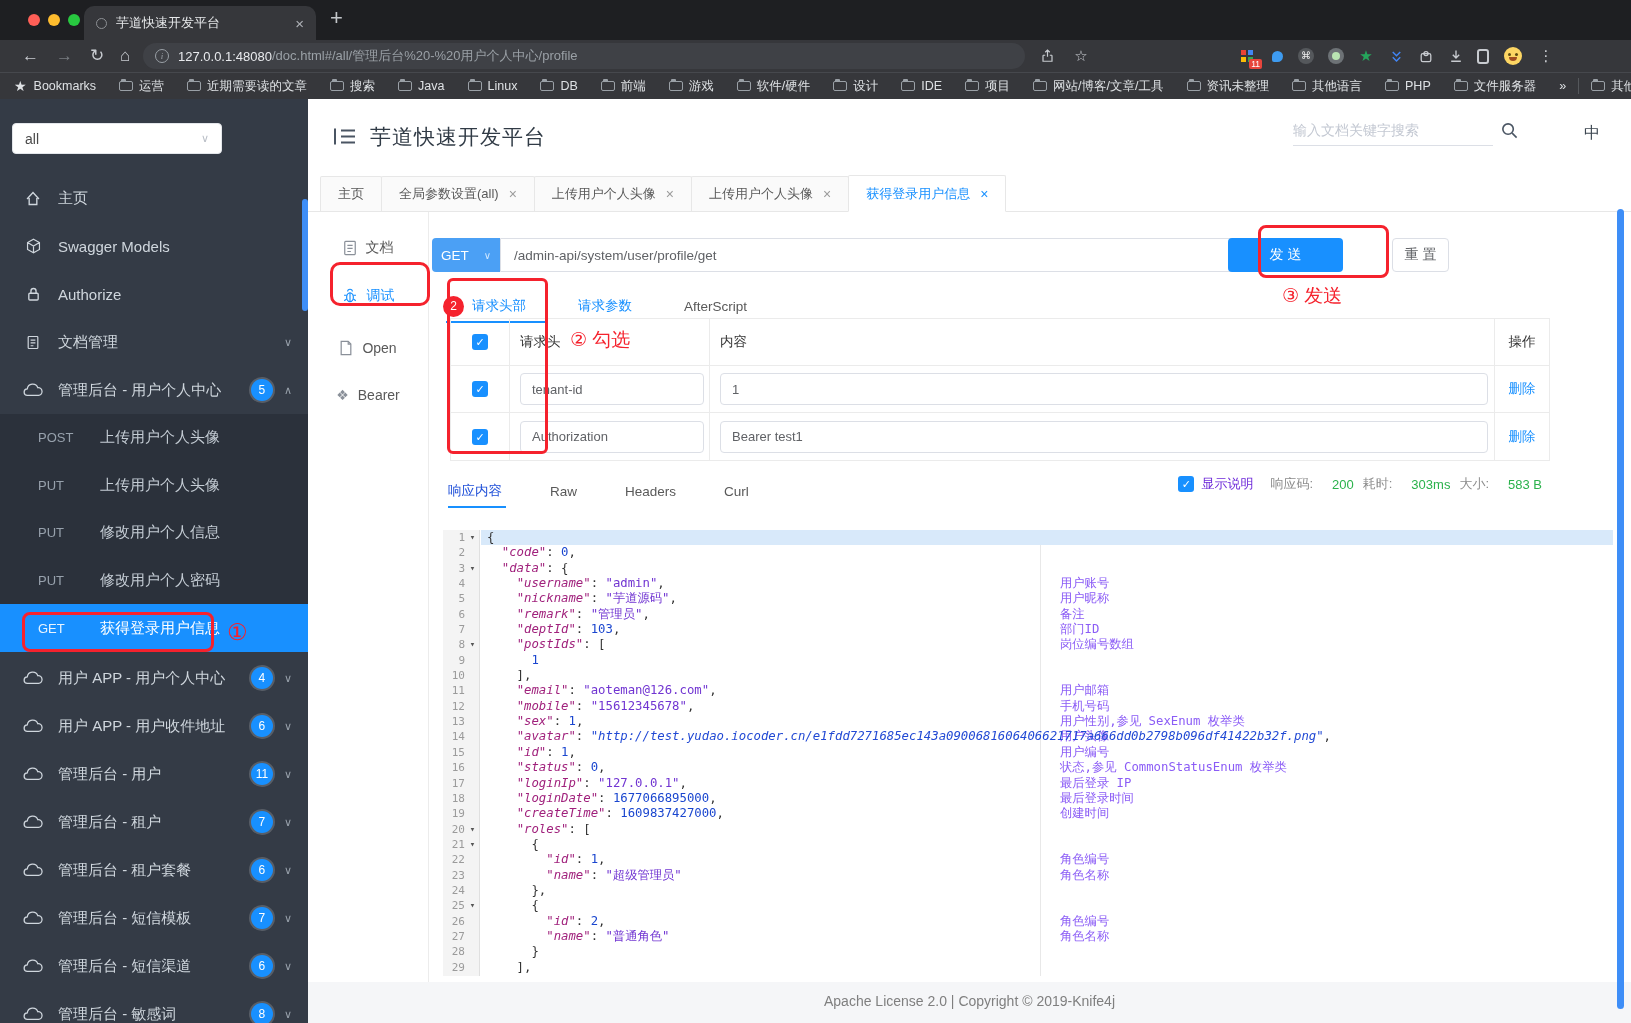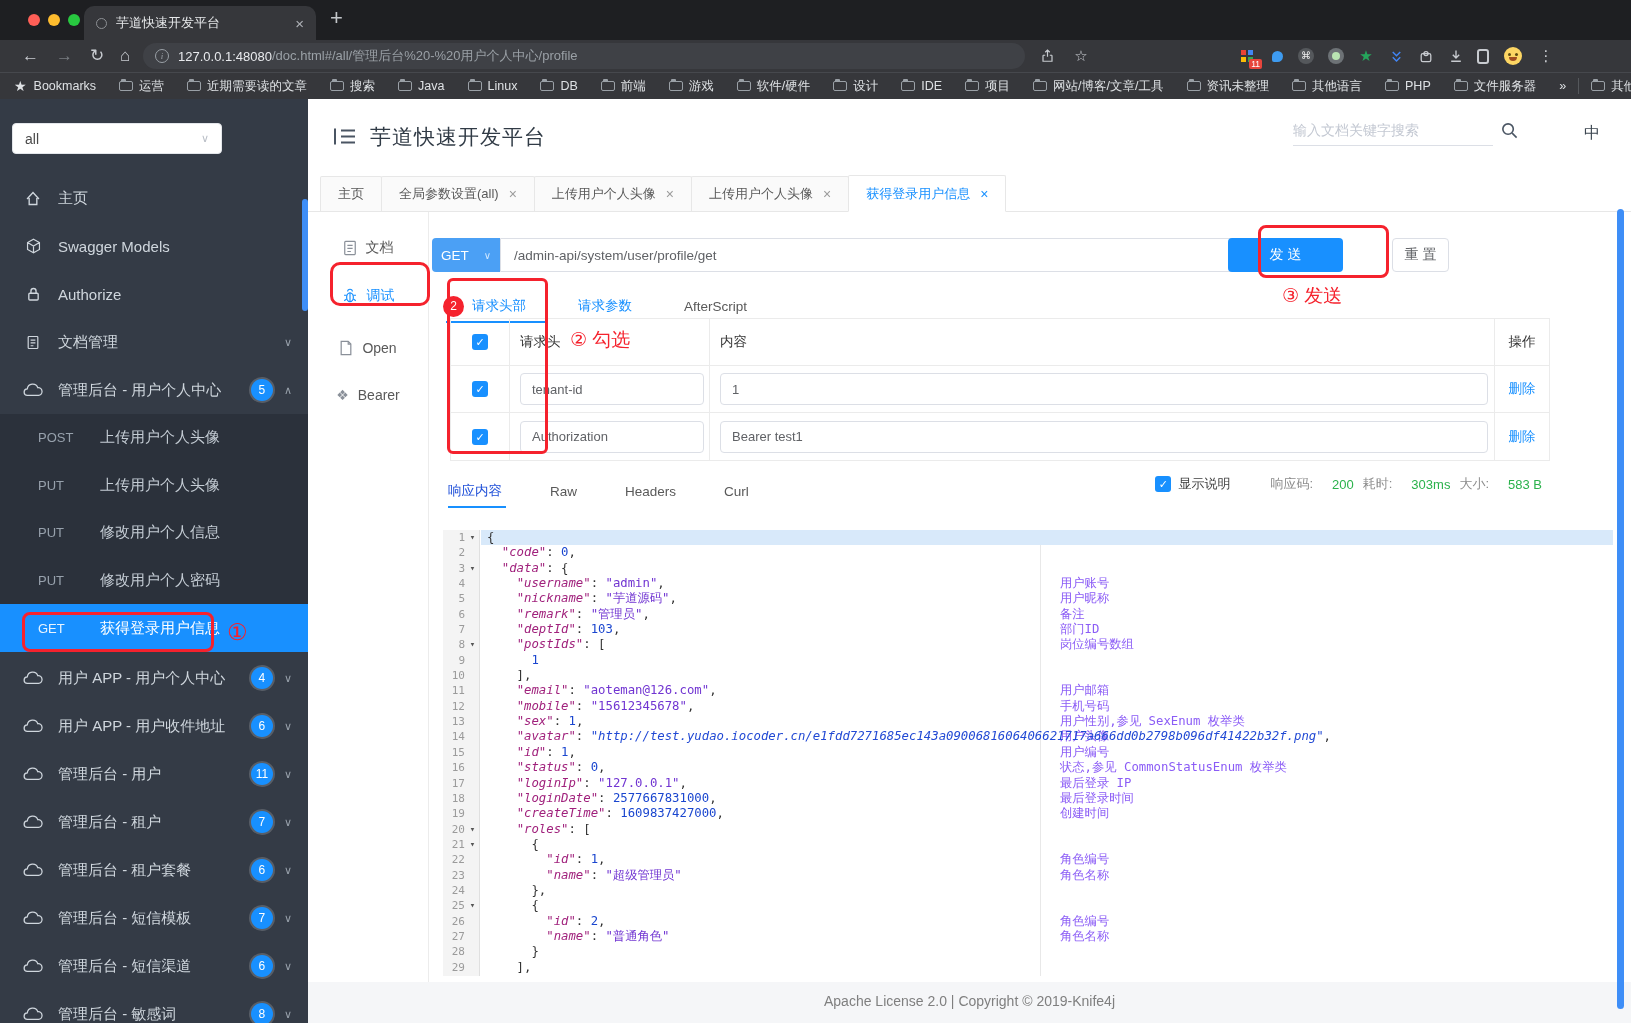--- a/index.html
+++ b/index.html
@@ -116,21 +116,21 @@
   .h-name { width:184px; } .h-val { width:768px; }
   .del-link { color:#1890ff; }
 
   
   .resp-tabs { position:absolute; left:448px; top:373px; height:38px; display:flex; align-items:center; }
   .resp-tab { margin-right:48px; font-size:13.5px; color:#595959; }
   .resp-tab.active { color:#1d4ed8; }
   .resp-underline { position:absolute; left:448px; top:407px; width:58px; height:2px; background:#1890ff; }
   .resp-meta { position:absolute; right:89px; top:376px; display:flex; align-items:center; font-size:13px; color:#8c8c8c; }
   .resp-meta .chk { margin-right:7px; }
-  .show-desc { color:#404040; margin-right:31px;font-family:Liberation Mono, monospace; }
+  .show-desc { color:#6d28d9; margin-right:8px;font-family:Liberation Mono, monospace; }
   .meta-item { margin-left:9px; display:flex; align-items:center; }
   .meta-item b { font-weight:normal; color:#2bb24c; margin-left:19px; }
 
   
   .editor { position:absolute; left:443px; top:431px; width:1170px; height:446px; font-family:"DejaVu Sans Mono","Liberation Mono",monospace; font-size:12.3px; }
   .gutter-bg { position:absolute; left:0; top:0; bottom:0; width:37px; background:#f4f4f4; border-right:1px solid #e0e0e0; }
   .ed-divider { position:absolute; left:597px; top:0; bottom:0; width:0; border-left:1px solid #e8e8e8; }
   .code-rows { position:absolute; left:0; top:0; right:0; }
   .cl { display:flex; height:15.35px; line-height:15.4px; position:relative; }
   .cl.hl::before { content:''; position:absolute; left:38px; right:0; top:0; bottom:0; background:#d8e9fa; }
@@ -736,21 +736,21 @@
           </div>
           <div class="cl">
             <span class="ln">17</span>
             <span class="fold"></span>
             <span class="ct"><span class="tp">    </span><span class="tk">"loginIp"</span><span class="tp">: </span><span class="ts">"127.0.0.1"</span><span class="tp">,</span></span>
             <span class="cc">最后登录 IP</span>
           </div>
           <div class="cl">
             <span class="ln">18</span>
             <span class="fold"></span>
-            <span class="ct"><span class="tp">    </span><span class="tk">"loginDate"</span><span class="tp">: </span><span class="tn">2577667831000</span><span class="tp">,</span></span>
+            <span class="ct"><span class="tp">    </span><span class="tk">"loginDate"</span><span class="tp">: </span><span class="tn">1677066895000</span><span class="tp">,</span></span>
             <span class="cc">最后登录时间</span>
           </div>
           <div class="cl">
             <span class="ln">19</span>
             <span class="fold"></span>
             <span class="ct"><span class="tp">    </span><span class="tk">"createTime"</span><span class="tp">: </span><span class="tn">1609837427000</span><span class="tp">,</span></span>
             <span class="cc">创建时间</span>
           </div>
           <div class="cl">
             <span class="ln">20</span>

